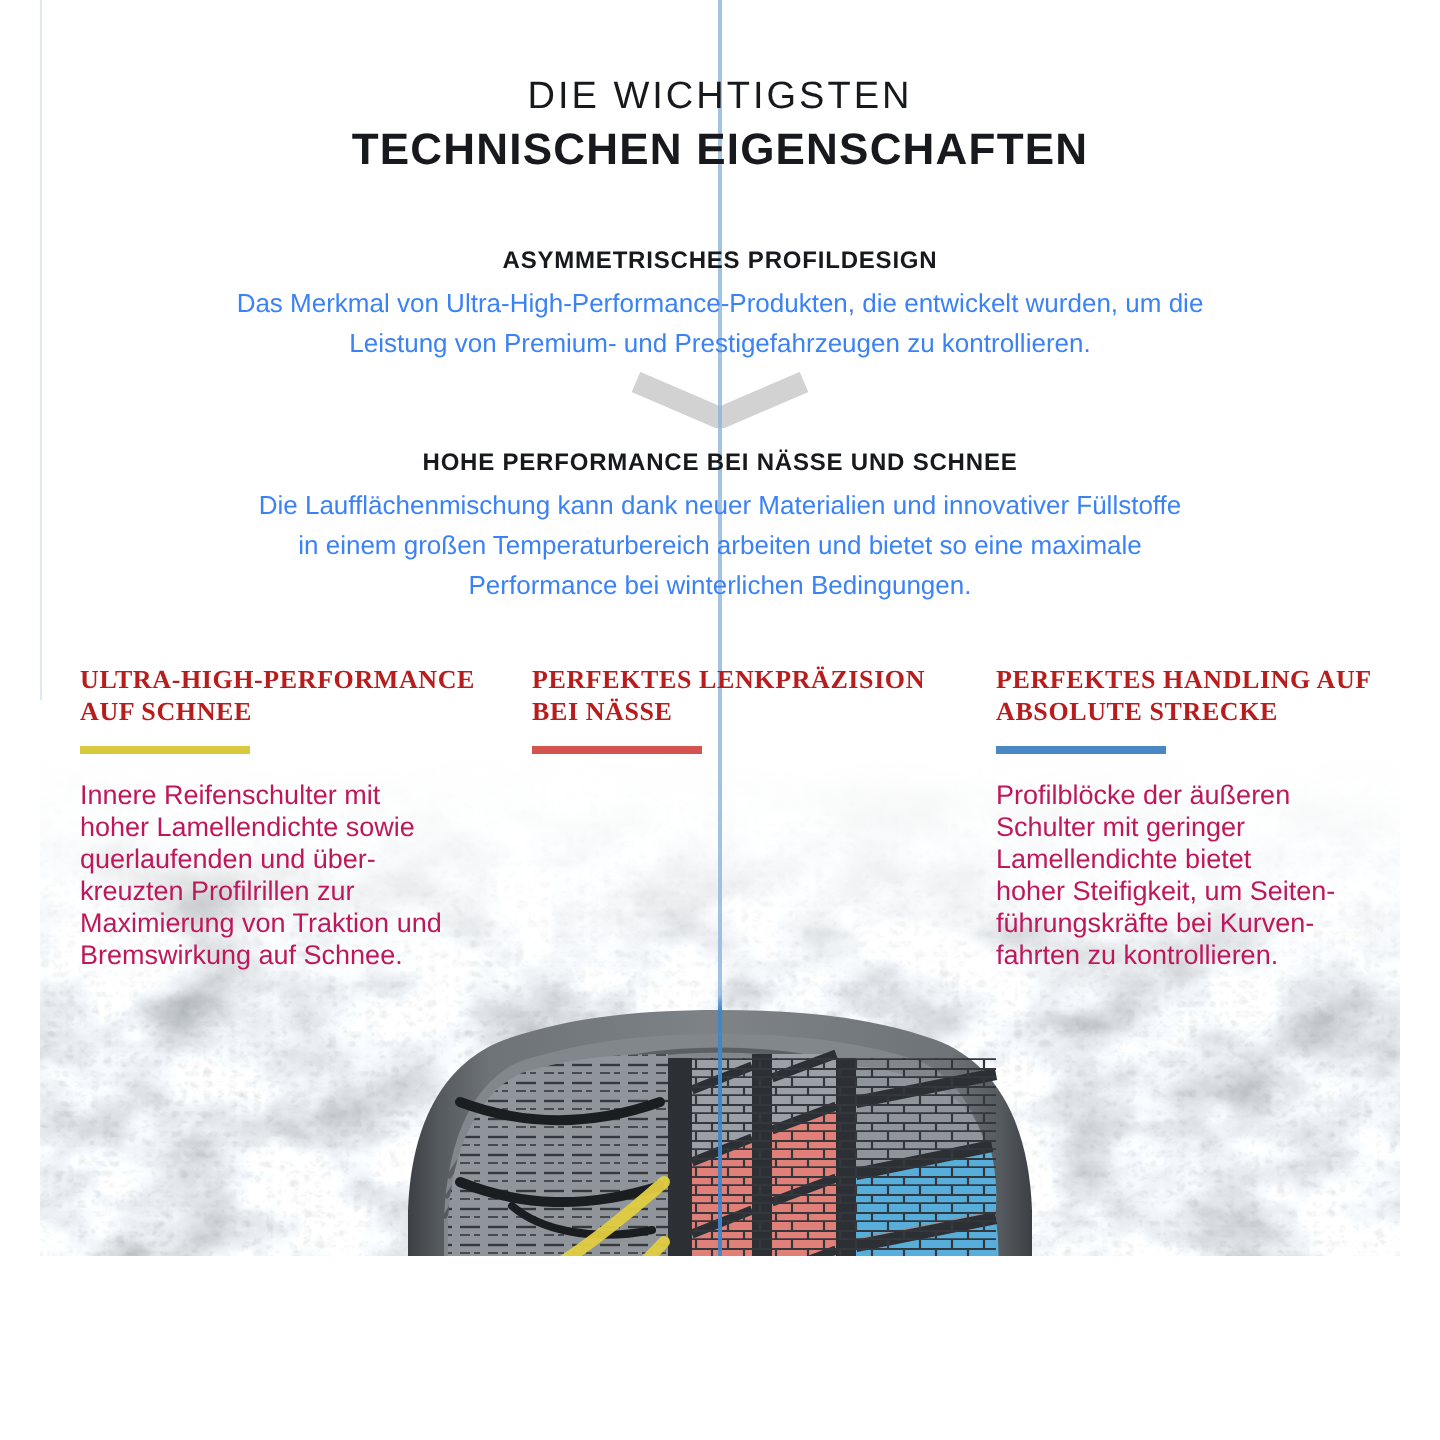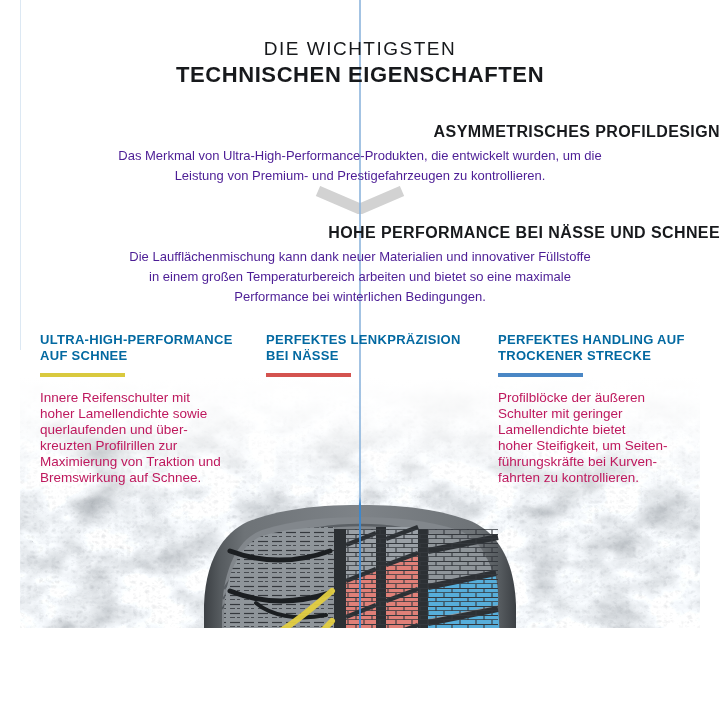--- a/index.html
+++ b/index.html
@@ -25,30 +25,30 @@
 
   
   .txt{z-index:50;position:absolute;color:#17191c;}
   .title{top:36px;left:0;width:720px;text-align:center;}
   .title .t1{display:block;font-size:19px;font-weight:400;letter-spacing:1.5px;line-height:25px;}
   .title .t2{display:block;font-size:22px;font-weight:700;letter-spacing:.6px;line-height:27px;}
 
   .intro{left:0;width:720px;text-align:center;}
   .intro-1{top:123px;}
   .intro-2{top:224px;}
-  .intro h3{margin:0 0 5px;font-size:16px;font-weight:700;letter-spacing:.4px;color:#17191c;text-align:right;}
-  .intro p{margin:0;font-size:13px;line-height:20px;color:#4c1d95;white-space:pre-line;}
+  .intro h3{margin:0 0 5px;font-size:12px;font-weight:700;letter-spacing:.4px;color:#17191c;}
+  .intro p{margin:0;font-size:13px;line-height:20px;color:#3b82f6;white-space:pre-line;}
 
   .chevron{position:absolute;left:312px;top:186px;z-index:15;}
 
   .col{top:332px;width:212px;}
   .col-1{left:40px;}
   .col-2{left:266px;}
   .col-3{left:498px;}
-  .col h4{margin:0;font-size:13px;font-weight:700;line-height:16px;letter-spacing:.3px;white-space:pre-line;color:#0369a1;}
+  .col h4{margin:0;font-size:13px;font-weight:700;line-height:16px;letter-spacing:.3px;white-space:pre-line;color:#b91c1c;font-family:Liberation Serif, serif;}
   .col .rule{width:85px;height:4px;margin-top:9px;}
   .col p{margin:13px 0 0;font-size:13.5px;line-height:16px;color:#be185d;white-space:pre-line;}
 </style>
 </head>
 <body>
 
 <div class="stage">
 
   <div class="edge-line"></div>
 
@@ -219,21 +219,21 @@
   </section>
 
   <section class="txt col col-2">
     <h4>PERFEKTES LENKPRÄZISION
 BEI NÄSSE</h4>
     <div class="rule" style="background: rgb(212, 83, 79);"></div>
   </section>
 
   <section class="txt col col-3">
     <h4>PERFEKTES HANDLING AUF
-TROCKENER STRECKE</h4>
+ABSOLUTE STRECKE</h4>
     <div class="rule" style="background: rgb(74, 135, 197);"></div>
     <p>Profilblöcke der äußeren
 Schulter mit geringer
 Lamellendichte bietet
 hoher Steifigkeit, um Seiten-
 führungskräfte bei Kurven-
 fahrten zu kontrollieren.</p>
   </section>
 
 </div>

